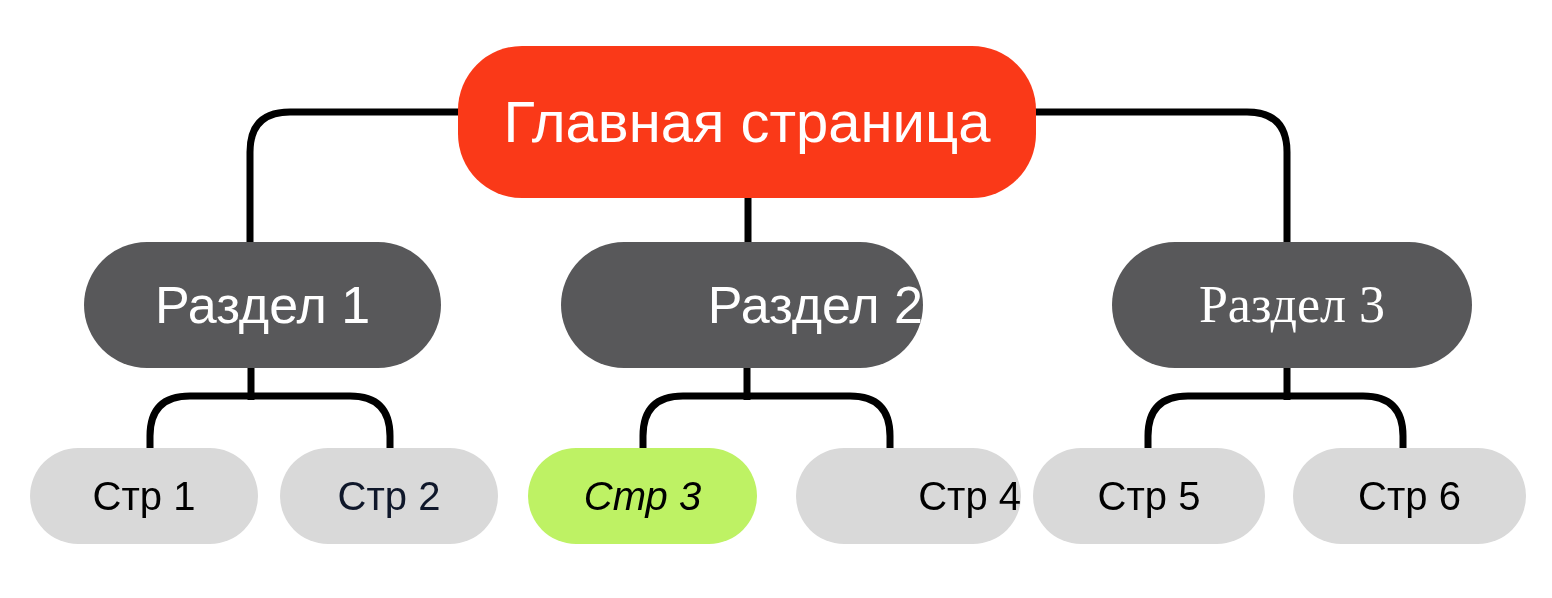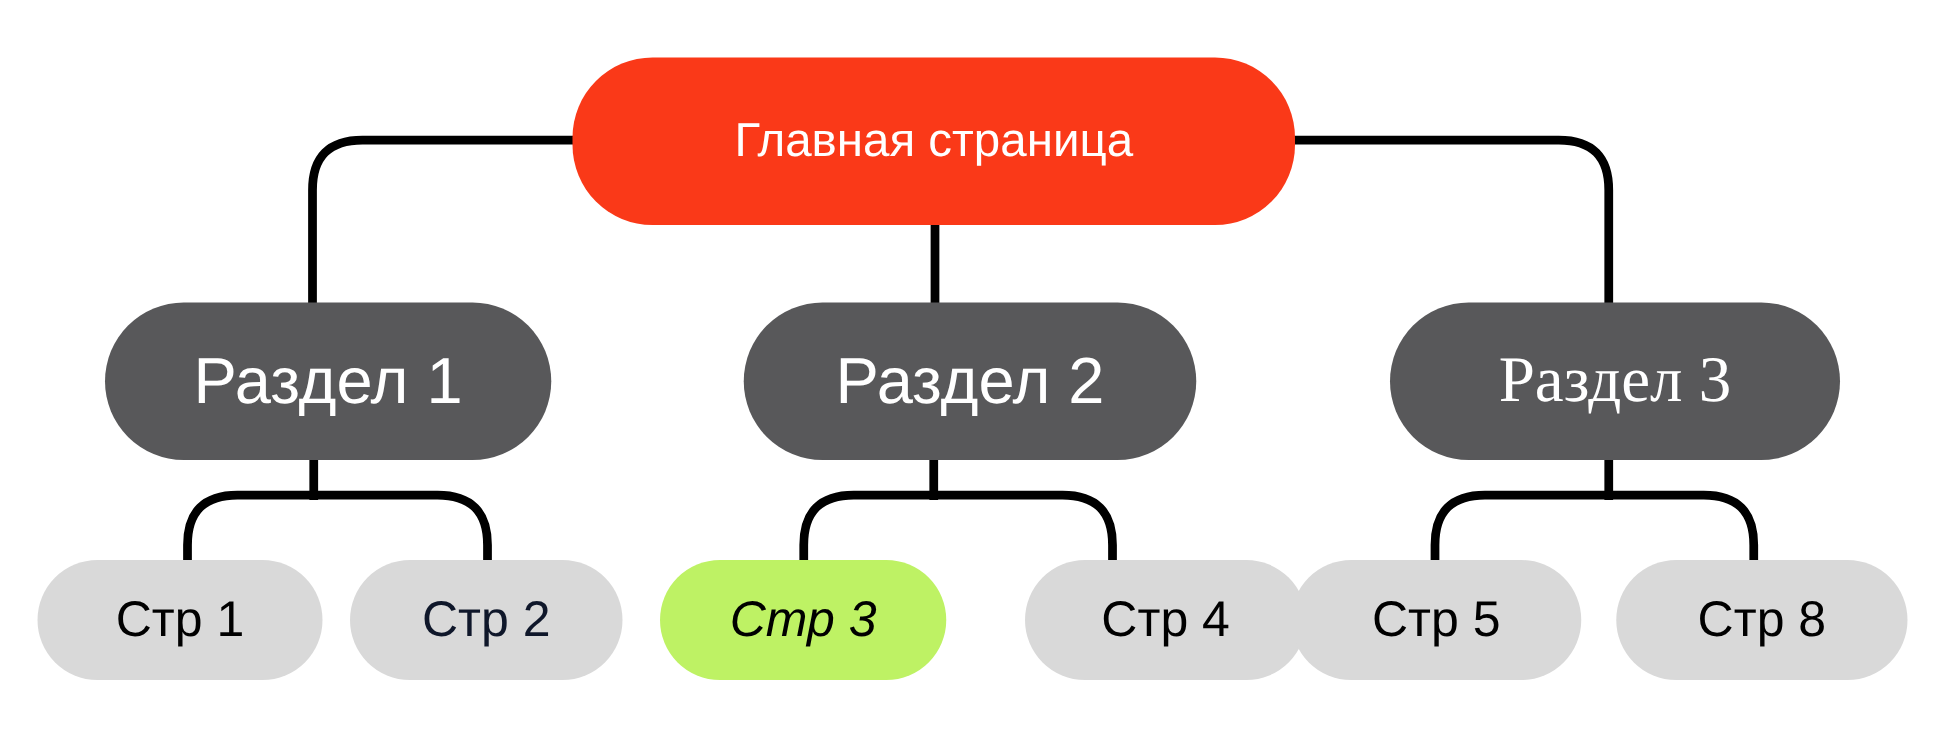--- a/index.html
+++ b/index.html
@@ -26,49 +26,49 @@
     position: absolute;
     display: flex;
     align-items: center;
     justify-content: center;
     line-height: 1;
     white-space: nowrap;
     box-sizing: border-box;
   }
   .node-root {
     left: 458px; top: 46px;
-    width: 578px; height: 134px;
+    width: 578px; height: 152px;
     border-radius: 64px;
     background: #FA3918;
     color: #ffffff;
-    font-size: 38px;
+    font-size: 58px;
   }
   .node-section {
     top: 242px;
     height: 126px;
     border-radius: 63px;
     background: #58585A;
     color: #ffffff;
     font-size: 52px;
   }
   .node-section-1 { left: 84px;   width: 357px; }
-  .node-section-2 { left: 595px;  width: 362px; }
+  .node-section-2 { left: 561px;  width: 362px; justify-content: flex-end; }
   .node-section-3 { left: 1112px; width: 360px; }
   .node-page {
     top: 448px;
     height: 96px;
     border-radius: 48px;
     background: #D9D9D9;
     color: #000000;
     font-size: 40px;
   }
   .node-page-1 { left: 30px;   width: 228px; }
   .node-page-2 { left: 280px;  width: 218px; }
   .node-page-3 { left: 528px;  width: 229px; }
-  .node-page-4 { left: 820px;  width: 225px; }
+  .node-page-4 { left: 796px;  width: 225px; justify-content: flex-end; }
   .node-page-5 { left: 1033px; width: 232px; }
   .node-page-6 { left: 1293px; width: 233px; }
 </style>
 </head>
 <body>
 
 <div id="canvas">
 
   <svg id="connectors" viewBox="0 0 1552 598" fill="none" stroke="#000000" stroke-width="7">
 
@@ -112,16 +112,16 @@
   <div class="node node-page node-page-3" style="background: #bef264; color: rgb(0, 0, 0); font-style: italic;">
     <span>Стр 3</span>
   </div>
   <div class="node node-page node-page-4" style="background: rgb(217, 217, 217); color: rgb(0, 0, 0);">
     <span>Стр 4</span>
   </div>
   <div class="node node-page node-page-5" style="background: rgb(217, 217, 217); color: #000000;">
     <span>Стр 5</span>
   </div>
   <div class="node node-page node-page-6" style="background: rgb(217, 217, 217); color: rgb(0, 0, 0);">
-    <span>Стр 8</span>
+    <span>Стр 6</span>
   </div>
 
 </div>
 
 </body></html>

